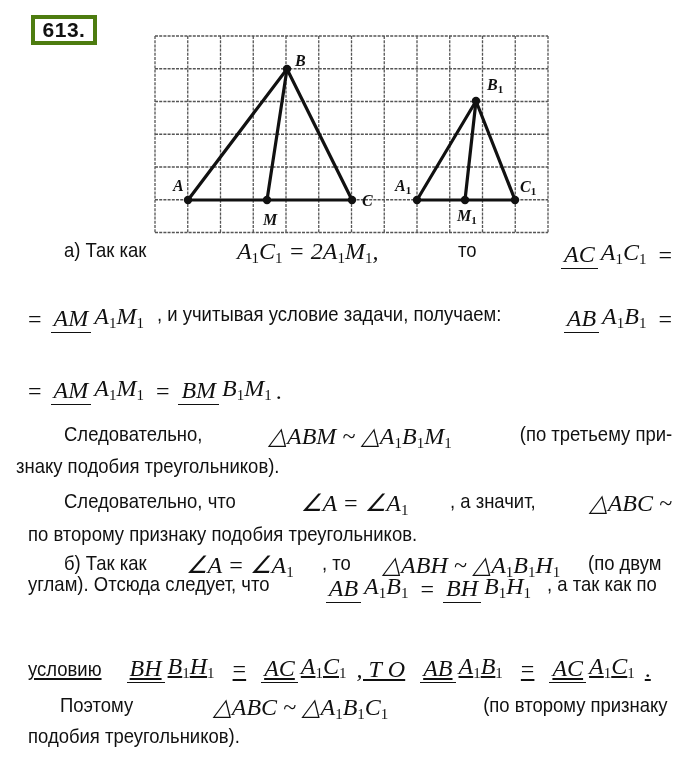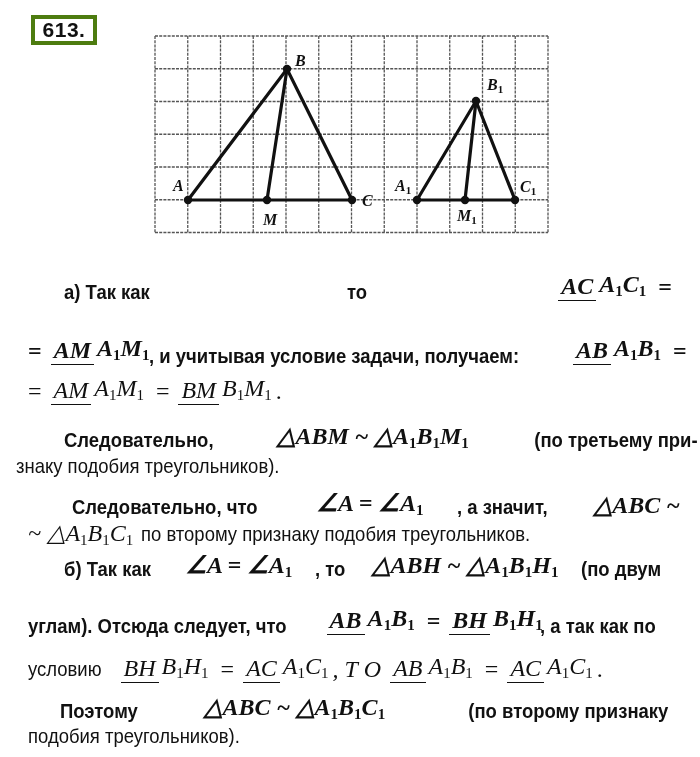--- a/index.html
+++ b/index.html
@@ -5,21 +5,21 @@
   html, body { margin: 0; padding: 0; background: #ffffff; }
   body { width: 700px; height: 757px; position: relative; overflow: hidden;
          font-family: "Liberation Serif", "DejaVu Serif", serif; color: #111; }
   .num-box { position: absolute; left: 31px; top: 15px; width: 58px; height: 22px;
              border: 4px solid #4d7c0f; font-family: "Liberation Sans", sans-serif;
              font-weight: bold; font-size: 21px; line-height: 22px; text-align: center;
              letter-spacing: 0.5px; }
   svg.diagram { position: absolute; left: 0; top: 0; }
   .line { position: absolute; white-space: nowrap; font-size: 22px;
           font-family: "Liberation Sans Narrow", "Liberation Sans", sans-serif; }
-  .line.just { display: flex; justify-content: space-between; align-items: flex-end; font-weight: bold; }
+  .line.just { display: flex; justify-content: space-between; align-items: flex-start; }
   .m { font-family: "Liberation Serif", serif; font-style: italic; font-size: 24px; }
   .r { font-family: "Liberation Serif", serif; font-size: 24px; }
   sub { font-size: 15px; vertical-align: -4px; font-style: normal; }
   .frac { display: inline-flex; flex-direction: row; align-items: center;
           vertical-align: middle; margin: 0 3px; }
   .frac .num { border-bottom: 1.5px solid #111; padding: 0 3px 1px; line-height: 26px; }
   .frac .den { padding: 1px 3px 0; line-height: 26px; }
   .t { font-family: "Liberation Sans", sans-serif; font-size: 21px; transform: scaleX(0.88); display: inline-block; transform-origin: left center; }
   .seg { display: inline-flex; align-items: center; gap: 6px; }
 </style>
@@ -74,20 +74,21 @@
       <text x="263" y="225">M</text>
       <text x="395" y="191">A<tspan font-size="11" dy="3" font-style="normal">1</tspan></text>
       <text x="487" y="90">B<tspan font-size="11" dy="3" font-style="normal">1</tspan></text>
       <text x="520" y="192">C<tspan font-size="11" dy="3" font-style="normal">1</tspan></text>
       <text x="457" y="221">M<tspan font-size="11" dy="3" font-style="normal">1</tspan></text>
     </g>
 </svg>
 
 <div class="line just" style="left:64px; top:238px; width:608px; height:66px;">
   <span class="t">а) Так как</span>
+  <span class="m"><span>A</span><sub>1</sub><span>C</span><sub>1</sub><span> = 2A</span><sub>1</sub><span>M</span><sub>1</sub>,</span>
   <span class="t">то</span>
   <span class="seg">
     <span class="frac m">
       <span class="num">AC</span>
       <span class="den"><span>A</span><sub>1</sub><span>C</span><sub>1</sub></span>
     </span>
     <span class="r">=</span>
   </span>
 </div>
 
@@ -126,29 +127,28 @@
 <div class="line just" style="left:64px; top:422px; width:608px; height:30px;gap:43px;">
   <span class="t">Следовательно,</span>
   <span class="m"><span>△ABM ~ △A</span><sub>1</sub><span>B</span><sub>1</sub><span>M</span><sub>1</sub></span>
   <span class="t" style="transform-origin:right center;">(по третьему при-</span>
 </div>
 
 <div class="line" style="left:16px; top:453px; height:30px;text-align:center;">
   <span class="t">знаку подобия треугольников).</span>
 </div>
 
-<div class="line just" style="left:72px; top:489px; width:608px; height:30px;">
+<div class="line just" style="left:64px; top:489px; width:608px; height:30px;">
   <span class="t">Следовательно, что</span>
   <span class="m"><span>∠A = ∠A</span><sub>1</sub></span>
   <span class="t">, а значит,</span>
   <span class="m">△ABC ~</span>
 </div>
 
 <div class="line" style="left:28px; top:519px; height:30px; display:flex; align-items:center; gap:8px;">
-  <span class="m"><span>~ △A</span><sub>1</sub><span>B</span><sub>1</sub><span>C</span><sub>1</sub></span>
   <span class="t">по второму признаку подобия треугольников.</span>
 </div>
 
 <div class="line just" style="left:64px; top:551px; width:608px; height:30px;">
   <span class="t">б) Так как</span>
   <span class="m"><span>∠A = ∠A</span><sub>1</sub></span>
   <span class="t">, то</span>
   <span class="m"><span>△ABH ~ △A</span><sub>1</sub><span>B</span><sub>1</sub><span>H</span><sub>1</sub></span>
   <span class="t">(по двум</span>
 </div>
@@ -162,21 +162,21 @@
     </span>
     <span class="r">=</span>
     <span class="frac m">
       <span class="num">BH</span>
       <span class="den"><span>B</span><sub>1</sub><span>H</span><sub>1</sub></span>
     </span>
   </span>
   <span class="t" style="margin-left:-10px;">, а так как по</span>
 </div>
 
-<div class="line" style="left:28px; top:636px; height:66px; display:flex; align-items:center; gap:6px;">
+<div class="line" style="left:28px; top:636px; height:66px; display:flex; align-items:center; gap:12px;text-decoration:underline;">
   <span class="t">условию</span>
   <span class="frac m">
     <span class="num">BH</span>
     <span class="den"><span>B</span><sub>1</sub><span>H</span><sub>1</sub></span>
   </span>
   <span class="r">=</span>
   <span class="frac m">
     <span class="num">AC</span>
     <span class="den"><span>A</span><sub>1</sub><span>C</span><sub>1</sub></span>
   </span>

